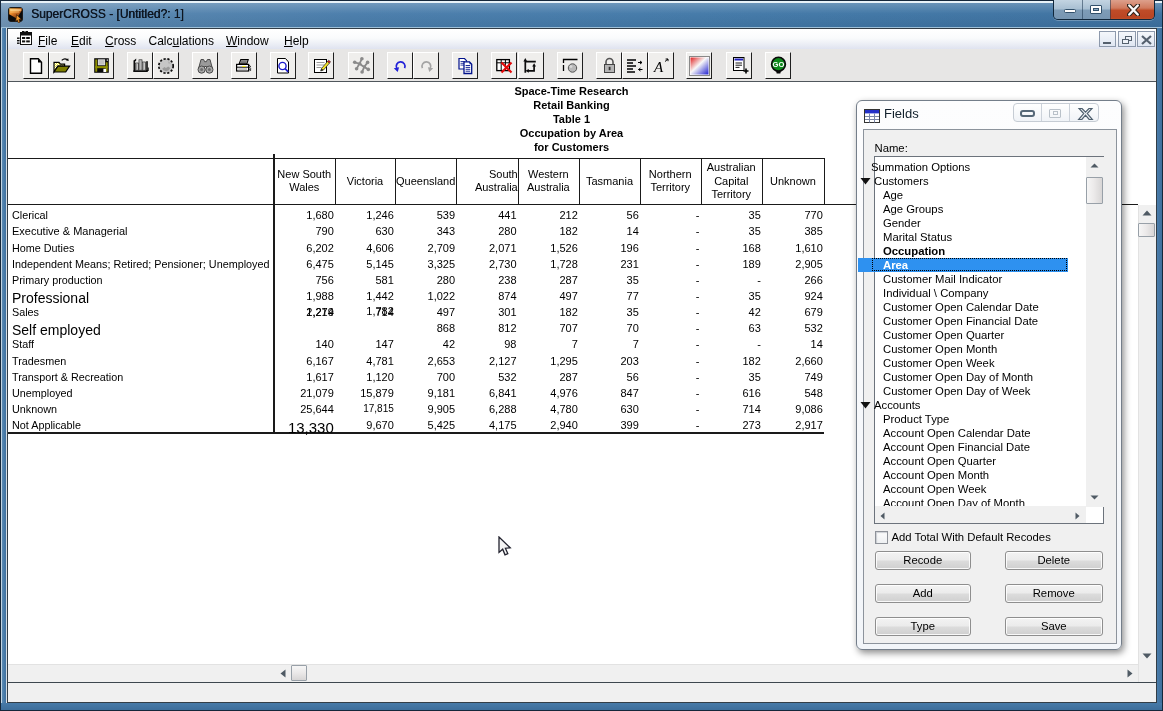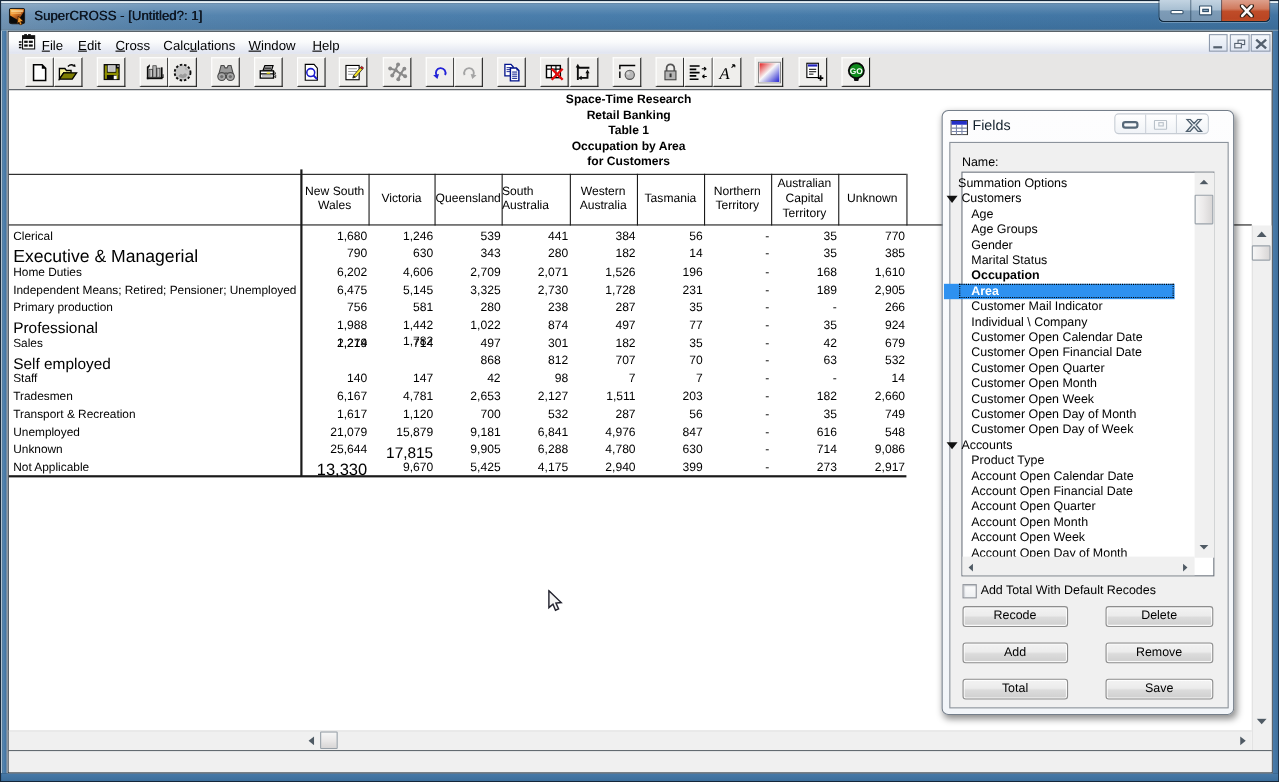--- a/index.html
+++ b/index.html
@@ -312,37 +312,37 @@
 <div class="abs" style="left:456.3px;top:157.6px;width:1.2px;height:47.5px;background:#1a1a1a;"></div>
 <div class="abs" style="left:517.7px;top:157.6px;width:1.2px;height:47.5px;background:#1a1a1a;"></div>
 <div class="abs" style="left:579.0px;top:157.6px;width:1.2px;height:47.5px;background:#1a1a1a;"></div>
 <div class="abs" style="left:640.0px;top:157.6px;width:1.2px;height:47.5px;background:#1a1a1a;"></div>
 <div class="abs" style="left:700.5px;top:157.6px;width:1.2px;height:47.5px;background:#1a1a1a;"></div>
 <div class="abs" style="left:762.0px;top:157.6px;width:1.2px;height:47.5px;background:#1a1a1a;"></div>
 <div class="abs" style="left:824.0px;top:157.6px;width:1.2px;height:47.5px;background:#1a1a1a;"></div>
 <div class="abs" style="left:273.5px;top:157.6px;width:61.5px;height:47.5px;display:flex;align-items:center;justify-content:center;text-align:center;font-size:11px;line-height:13.5px;color:#000;">New South Wales</div>
 <div class="abs" style="left:335.0px;top:157.6px;width:60.0px;height:47.5px;display:flex;align-items:center;justify-content:center;text-align:center;font-size:11px;line-height:13.5px;color:#000;">Victoria</div>
 <div class="abs" style="left:395.0px;top:157.6px;width:61.3px;height:47.5px;display:flex;align-items:center;justify-content:center;text-align:center;font-size:11px;line-height:13.5px;color:#000;">Queensland</div>
-<div class="abs" style="left:456.3px;top:157.6px;width:61.4px;height:47.5px;display:flex;align-items:center;justify-content:center;text-align:left;font-size:11px;line-height:13.5px;color:#000;">South Australia</div>
+<div class="abs" style="left:456.3px;top:157.6px;width:61.4px;height:47.5px;display:flex;align-items:center;justify-content:center;text-align:right;font-size:11px;line-height:13.5px;color:#000;">South Australia</div>
 <div class="abs" style="left:517.7px;top:157.6px;width:61.3px;height:47.5px;display:flex;align-items:center;justify-content:center;text-align:center;font-size:11px;line-height:13.5px;color:#000;">Western Australia</div>
 <div class="abs" style="left:579.0px;top:157.6px;width:61.0px;height:47.5px;display:flex;align-items:center;justify-content:center;text-align:center;font-size:11px;line-height:13.5px;color:#000;">Tasmania</div>
 <div class="abs" style="left:640.0px;top:157.6px;width:60.5px;height:47.5px;display:flex;align-items:center;justify-content:center;text-align:center;font-size:11px;line-height:13.5px;color:#000;">Northern Territory</div>
 <div class="abs" style="left:700.5px;top:157.6px;width:61.5px;height:47.5px;display:flex;align-items:center;justify-content:center;text-align:center;font-size:11px;line-height:13.5px;color:#000;">Australian Capital Territory</div>
 <div class="abs" style="left:762.0px;top:157.6px;width:62.0px;height:47.5px;display:flex;align-items:center;justify-content:center;text-align:center;font-size:11px;line-height:13.5px;color:#000;">Unknown</div>
 <div class="abs" style="left:12px;top:209.3px;width:260px;height:13px;font-size:10.8px;color:#000;white-space:nowrap;">Clerical</div>
 <div class="abs" style="right:829.2px;top:209.3px;height:13px;font-size:11px;color:#000;">1,680</div>
 <div class="abs" style="right:769.2px;top:209.3px;height:13px;font-size:11px;color:#000;">1,246</div>
 <div class="abs" style="right:707.9px;top:209.3px;height:13px;font-size:11px;color:#000;">539</div>
 <div class="abs" style="right:646.5px;top:209.3px;height:13px;font-size:11px;color:#000;">441</div>
-<div class="abs" style="right:585.2px;top:209.3px;height:13px;font-size:11px;color:#000;">384</div>
+<div class="abs" style="right:585.2px;top:209.3px;height:13px;font-size:11px;color:#000;">212</div>
 <div class="abs" style="right:524.2px;top:209.3px;height:13px;font-size:11px;color:#000;">56</div>
 <div class="abs" style="right:463.7px;top:209.3px;height:13px;font-size:11px;color:#000;">-</div>
 <div class="abs" style="right:402.2px;top:209.3px;height:13px;font-size:11px;color:#000;">35</div>
 <div class="abs" style="right:340.2px;top:209.3px;height:13px;font-size:11px;color:#000;">770</div>
-<div class="abs" style="left:12px;top:225.4px;width:260px;height:13px;font-size:16px;color:#000;white-space:nowrap;">Executive &amp; Managerial</div>
+<div class="abs" style="left:12px;top:225.4px;width:260px;height:13px;font-size:11px;color:#000;white-space:nowrap;">Executive &amp; Managerial</div>
 <div class="abs" style="right:829.2px;top:225.4px;height:13px;font-size:11px;color:#000;">790</div>
 <div class="abs" style="right:769.2px;top:225.4px;height:13px;font-size:11px;color:#000;">630</div>
 <div class="abs" style="right:707.9px;top:225.4px;height:13px;font-size:11px;color:#000;">343</div>
 <div class="abs" style="right:646.5px;top:225.4px;height:13px;font-size:11px;color:#000;">280</div>
 <div class="abs" style="right:585.2px;top:225.4px;height:13px;font-size:11px;color:#000;">182</div>
 <div class="abs" style="right:524.2px;top:225.4px;height:13px;font-size:11px;color:#000;">14</div>
 <div class="abs" style="right:463.7px;top:225.4px;height:13px;font-size:11px;color:#000;">-</div>
 <div class="abs" style="right:402.2px;top:225.4px;height:13px;font-size:11px;color:#000;">35</div>
 <div class="abs" style="right:340.2px;top:225.4px;height:13px;font-size:11px;color:#000;">385</div>
 <div class="abs" style="left:12px;top:241.6px;width:260px;height:13px;font-size:10.8px;color:#000;white-space:nowrap;">Home Duties</div>
@@ -413,21 +413,21 @@
 <div class="abs" style="right:585.2px;top:338.4px;height:13px;font-size:11px;color:#000;">7</div>
 <div class="abs" style="right:524.2px;top:338.4px;height:13px;font-size:11px;color:#000;">7</div>
 <div class="abs" style="right:463.7px;top:338.4px;height:13px;font-size:11px;color:#000;">-</div>
 <div class="abs" style="right:402.2px;top:338.4px;height:13px;font-size:11px;color:#000;">-</div>
 <div class="abs" style="right:340.2px;top:338.4px;height:13px;font-size:11px;color:#000;">14</div>
 <div class="abs" style="left:12px;top:354.6px;width:260px;height:13px;font-size:10.8px;color:#000;white-space:nowrap;">Tradesmen</div>
 <div class="abs" style="right:829.2px;top:354.6px;height:13px;font-size:11px;color:#000;">6,167</div>
 <div class="abs" style="right:769.2px;top:354.6px;height:13px;font-size:11px;color:#000;">4,781</div>
 <div class="abs" style="right:707.9px;top:354.6px;height:13px;font-size:11px;color:#000;">2,653</div>
 <div class="abs" style="right:646.5px;top:354.6px;height:13px;font-size:11px;color:#000;">2,127</div>
-<div class="abs" style="right:585.2px;top:354.6px;height:13px;font-size:11px;color:#000;">1,511</div>
+<div class="abs" style="right:585.2px;top:354.6px;height:13px;font-size:11px;color:#000;">1,295</div>
 <div class="abs" style="right:524.2px;top:354.6px;height:13px;font-size:11px;color:#000;">203</div>
 <div class="abs" style="right:463.7px;top:354.6px;height:13px;font-size:11px;color:#000;">-</div>
 <div class="abs" style="right:402.2px;top:354.6px;height:13px;font-size:11px;color:#000;">182</div>
 <div class="abs" style="right:340.2px;top:354.6px;height:13px;font-size:11px;color:#000;">2,660</div>
 <div class="abs" style="left:12px;top:370.7px;width:260px;height:13px;font-size:10.8px;color:#000;white-space:nowrap;">Transport &amp; Recreation</div>
 <div class="abs" style="right:829.2px;top:370.7px;height:13px;font-size:11px;color:#000;">1,617</div>
 <div class="abs" style="right:769.2px;top:370.7px;height:13px;font-size:11px;color:#000;">1,120</div>
 <div class="abs" style="right:707.9px;top:370.7px;height:13px;font-size:11px;color:#000;">700</div>
 <div class="abs" style="right:646.5px;top:370.7px;height:13px;font-size:11px;color:#000;">532</div>
 <div class="abs" style="right:585.2px;top:370.7px;height:13px;font-size:11px;color:#000;">287</div>
@@ -440,21 +440,21 @@
 <div class="abs" style="right:769.2px;top:386.8px;height:13px;font-size:11px;color:#000;">15,879</div>
 <div class="abs" style="right:707.9px;top:386.8px;height:13px;font-size:11px;color:#000;">9,181</div>
 <div class="abs" style="right:646.5px;top:386.8px;height:13px;font-size:11px;color:#000;">6,841</div>
 <div class="abs" style="right:585.2px;top:386.8px;height:13px;font-size:11px;color:#000;">4,976</div>
 <div class="abs" style="right:524.2px;top:386.8px;height:13px;font-size:11px;color:#000;">847</div>
 <div class="abs" style="right:463.7px;top:386.8px;height:13px;font-size:11px;color:#000;">-</div>
 <div class="abs" style="right:402.2px;top:386.8px;height:13px;font-size:11px;color:#000;">616</div>
 <div class="abs" style="right:340.2px;top:386.8px;height:13px;font-size:11px;color:#000;">548</div>
 <div class="abs" style="left:12px;top:403.0px;width:260px;height:13px;font-size:10.8px;color:#000;white-space:nowrap;">Unknown</div>
 <div class="abs" style="right:829.2px;top:403.0px;height:13px;font-size:11px;color:#000;">25,644</div>
-<div class="abs" style="right:769.2px;top:403.0px;height:13px;font-size:14px;color:#000;margin-left:12px;">17,815</div>
+<div class="abs" style="right:769.2px;top:403.0px;height:13px;font-size:10px;color:#000;margin-left:12px;">17,815</div>
 <div class="abs" style="right:707.9px;top:403.0px;height:13px;font-size:11px;color:#000;">9,905</div>
 <div class="abs" style="right:646.5px;top:403.0px;height:13px;font-size:11px;color:#000;">6,288</div>
 <div class="abs" style="right:585.2px;top:403.0px;height:13px;font-size:11px;color:#000;">4,780</div>
 <div class="abs" style="right:524.2px;top:403.0px;height:13px;font-size:11px;color:#000;">630</div>
 <div class="abs" style="right:463.7px;top:403.0px;height:13px;font-size:11px;color:#000;">-</div>
 <div class="abs" style="right:402.2px;top:403.0px;height:13px;font-size:11px;color:#000;">714</div>
 <div class="abs" style="right:340.2px;top:403.0px;height:13px;font-size:11px;color:#000;">9,086</div>
 <div class="abs" style="left:12px;top:419.1px;width:260px;height:13px;font-size:10.8px;color:#000;white-space:nowrap;">Not Applicable</div>
 <div class="abs" style="right:829.2px;top:419.1px;height:13px;font-size:15px;color:#000;">13,330</div>
 <div class="abs" style="right:769.2px;top:419.1px;height:13px;font-size:11px;color:#000;">9,670</div>
@@ -560,18 +560,18 @@
     <path d="M4.5,4 L0.5,0.5 L0.5,7.5 Z" fill="#4f5a64"></path>
   </svg>
 
 <div class="abs" style="left:874.5px;top:530.5px;width:13px;height:13px;background:linear-gradient(to bottom,#fcfcfc,#eef0f2);border:1px solid #8e9299;box-shadow:inset 1px 1px 1px rgba(120,130,140,0.35);"></div>
 <div class="abs" style="left:891.5px;top:530.5px;width:220px;height:14px;font-size:11.3px;color:#000;">Add Total With Default Recodes</div>
 
 <div class="abs" style="left:874.5px;top:550.5px;width:96.5px;height:19px;border:1px solid #8e8e8e;border-radius:3px;background:linear-gradient(to bottom,#f3f3f3 0%,#ebebeb 48%,#dcdcdc 52%,#cfcfcf 100%);box-shadow:inset 0 0 0 1px rgba(255,255,255,0.85);display:flex;align-items:center;justify-content:center;font-size:11.3px;color:#000;">Recode</div>
 <div class="abs" style="left:1004.5px;top:550.5px;width:98.5px;height:19px;border:1px solid #8e8e8e;border-radius:3px;background:linear-gradient(to bottom,#f3f3f3 0%,#ebebeb 48%,#dcdcdc 52%,#cfcfcf 100%);box-shadow:inset 0 0 0 1px rgba(255,255,255,0.85);display:flex;align-items:center;justify-content:center;font-size:11.3px;color:#000;">Delete</div>
 <div class="abs" style="left:874.5px;top:583.8px;width:96.5px;height:19px;border:1px solid #8e8e8e;border-radius:3px;background:linear-gradient(to bottom,#f3f3f3 0%,#ebebeb 48%,#dcdcdc 52%,#cfcfcf 100%);box-shadow:inset 0 0 0 1px rgba(255,255,255,0.85);display:flex;align-items:center;justify-content:center;font-size:11.3px;color:#000;">Add</div>
 <div class="abs" style="left:1004.5px;top:583.8px;width:98.5px;height:19px;border:1px solid #8e8e8e;border-radius:3px;background:linear-gradient(to bottom,#f3f3f3 0%,#ebebeb 48%,#dcdcdc 52%,#cfcfcf 100%);box-shadow:inset 0 0 0 1px rgba(255,255,255,0.85);display:flex;align-items:center;justify-content:center;font-size:11.3px;color:#000;">Remove</div>
-<div class="abs" style="left:874.5px;top:616.5px;width:96.5px;height:19px;border:1px solid #8e8e8e;border-radius:3px;background:linear-gradient(to bottom,#f3f3f3 0%,#ebebeb 48%,#dcdcdc 52%,#cfcfcf 100%);box-shadow:inset 0 0 0 1px rgba(255,255,255,0.85);display:flex;align-items:center;justify-content:center;font-size:11.3px;color:#000;">Total</div>
+<div class="abs" style="left:874.5px;top:616.5px;width:96.5px;height:19px;border:1px solid #8e8e8e;border-radius:3px;background:linear-gradient(to bottom,#f3f3f3 0%,#ebebeb 48%,#dcdcdc 52%,#cfcfcf 100%);box-shadow:inset 0 0 0 1px rgba(255,255,255,0.85);display:flex;align-items:center;justify-content:center;font-size:11.3px;color:#000;">Type</div>
 <div class="abs" style="left:1004.5px;top:616.5px;width:98.5px;height:19px;border:1px solid #8e8e8e;border-radius:3px;background:linear-gradient(to bottom,#f3f3f3 0%,#ebebeb 48%,#dcdcdc 52%,#cfcfcf 100%);box-shadow:inset 0 0 0 1px rgba(255,255,255,0.85);display:flex;align-items:center;justify-content:center;font-size:11.3px;color:#000;">Save</div>
 
 <svg class="abs" style="left:497.5px;top:536px;" width="14" height="21" viewBox="0 0 14 21">
  <path d="M1,1 L1,16.4 L4.7,13.2 L7,18.8 L9.8,17.6 L7.4,12.2 L12.2,11.8 Z" fill="#f4f4f4" stroke="#22222e" stroke-width="1.3"></path>
 </svg>
 
 </body></html>

